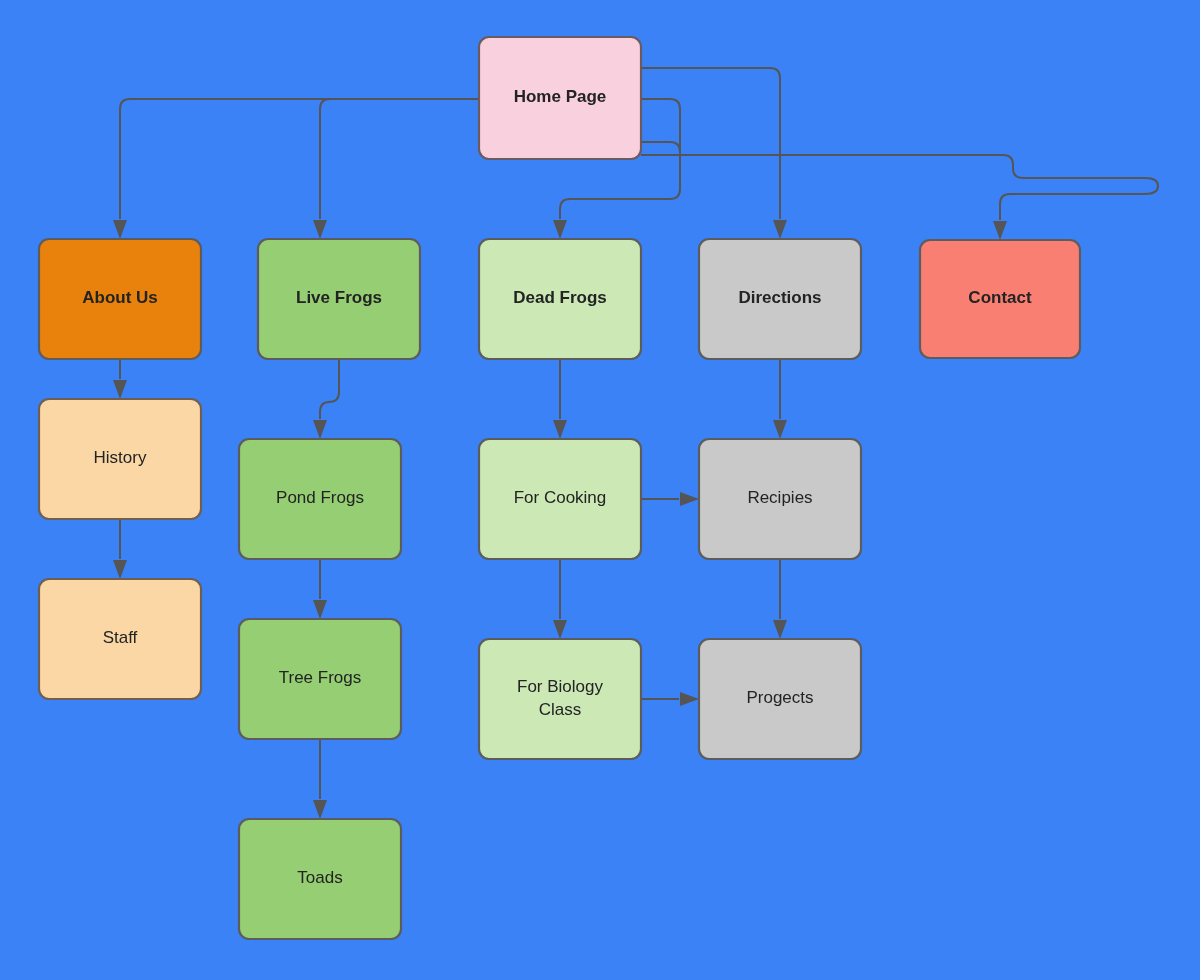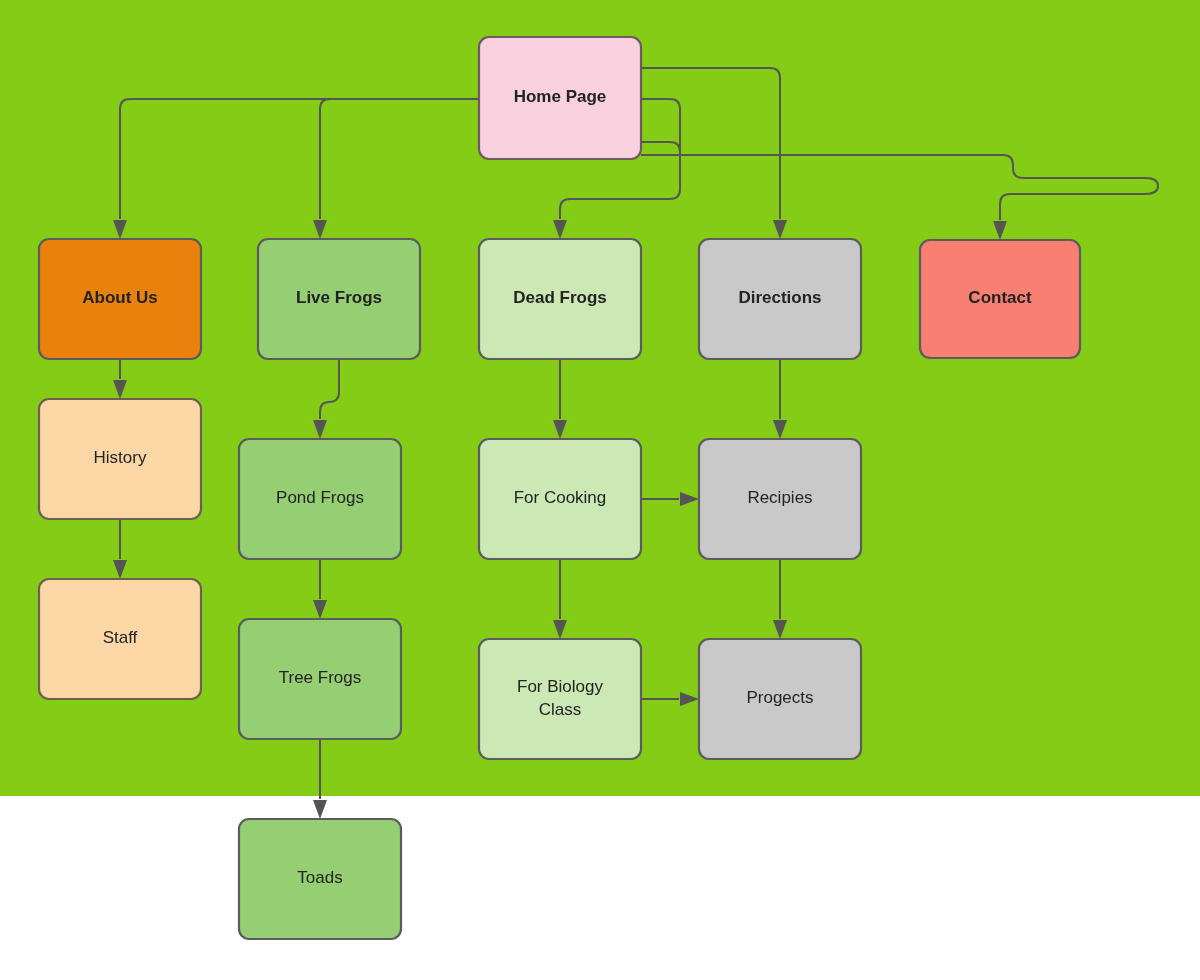--- a/index.html
+++ b/index.html
@@ -10,22 +10,22 @@
   }
   body {
     width: 1200px;
     height: 980px;
     overflow: hidden;
     font-family: "Liberation Sans", sans-serif;
   }
   #diagram-canvas {
     position: relative;
     width: 1200px;
-    height: 796px;
-    background: #84cc16;
+    height: 980px;
+    background: #3b82f6;
   }
   svg.diagram-svg {
     position: absolute;
     top: 0;
     left: 0;
     width: 1200px;
     height: 980px;
     display: block;
   }
   .node-rect {

